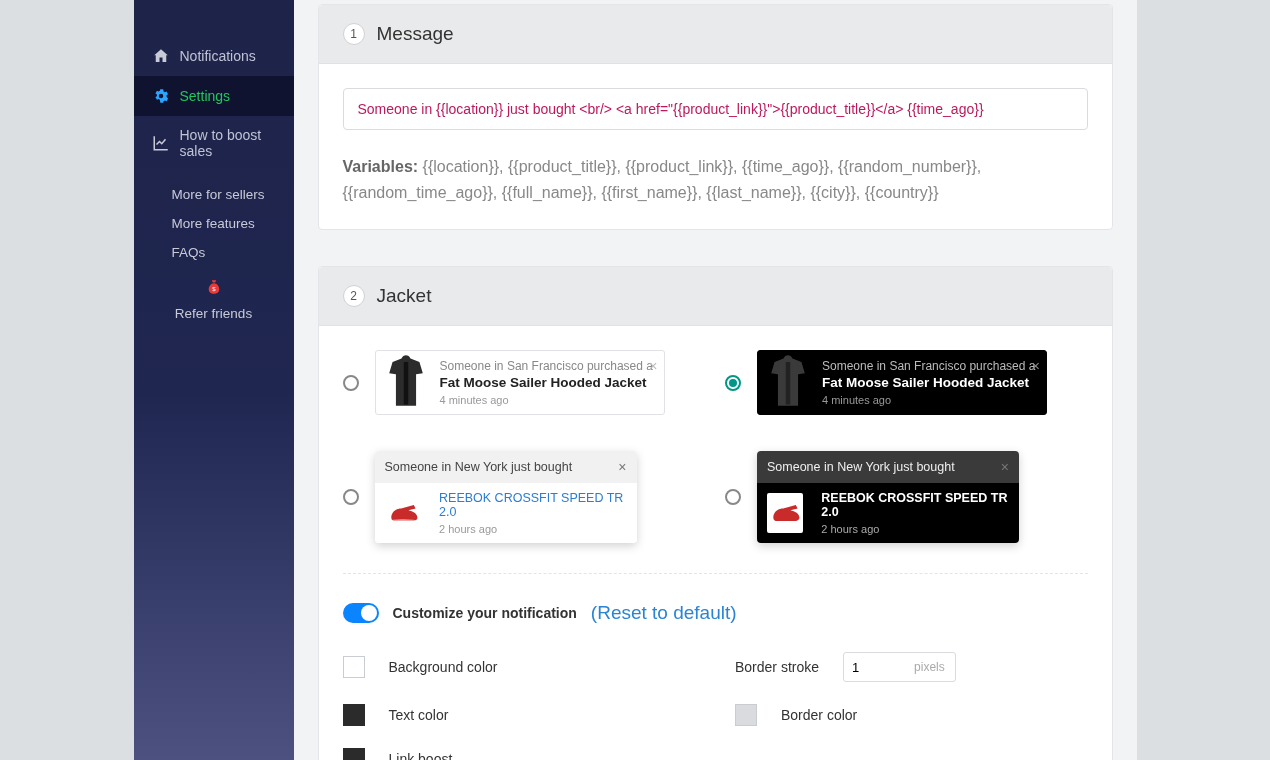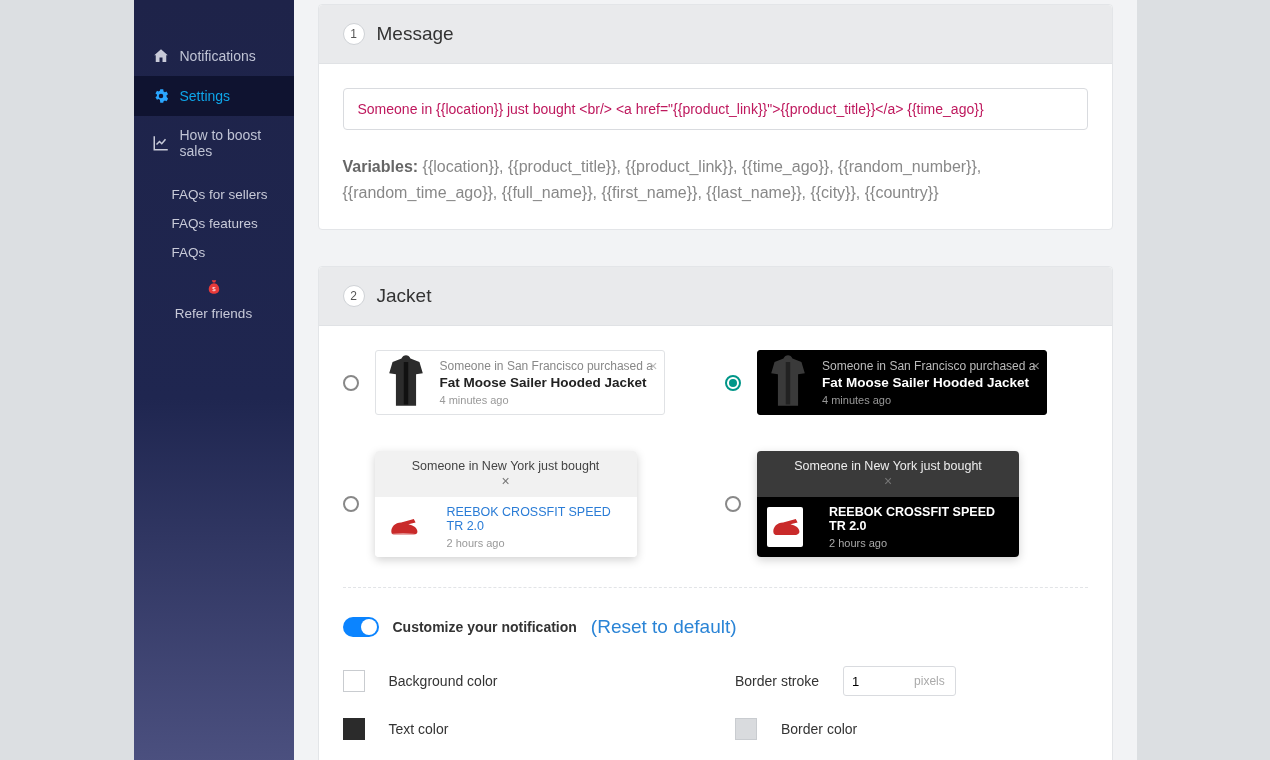--- a/index.html
+++ b/index.html
@@ -2,21 +2,21 @@
 <html><head>
   <meta charset="utf-8">
   <style>
     * { box-sizing: border-box; margin: 0; padding: 0; }
     body { font-family: -apple-system, BlinkMacSystemFont, "Segoe UI", Helvetica, Arial, sans-serif; background: #dcdfe2; font-size: 14px; color: #333; }
     .app { display: flex; width: 1003px; margin: 0 auto; background: #fff; min-height: 760px; }
 
     
     .sidebar { width: 160px; background: linear-gradient(180deg, #1e2349 0%, #1f2650 45%, #5a5e8f 100%); color: #bfc3d4; flex-shrink: 0; padding-top: 36px; }
     .nav-item { display: flex; align-items: center; gap: 10px; padding: 11px 18px; cursor: pointer; font-size: 14px; }
-    .nav-item.active { background: #0f1330; color: #0ea5e9; }
+    .nav-item.active { background: #0f1330; color: #22c55e; }
     .nav-sub { display: flex; align-items: center; gap: 10px; padding: 7px 18px 7px 38px; cursor: pointer; font-size: 13.5px; color: #c8cad8; }
     .nav-sub.refer { padding-left: 18px; margin-top: 4px; flex-direction: column; }
     .ic { width: 18px; height: 18px; display: inline-flex; align-items: center; justify-content: center; }
     .ic svg { width: 18px; height: 18px; }
 
     
     .main { flex: 1; background: #f2f3f5; padding: 4px 24px 40px 24px; }
     .panel { background: #fff; border: 1px solid #e3e5e8; border-radius: 4px; margin-bottom: 36px; }
     .panel-head { display: flex; align-items: center; gap: 12px; padding: 18px 24px; background: #e9eaec; border-bottom: 1px solid #e0e2e5; border-radius: 4px 4px 0 0; }
     .step-num { width: 22px; height: 22px; border-radius: 50%; background: #fff; border: 1px solid #cfd2d6; display: flex; align-items: center; justify-content: center; font-size: 12px; color: #555; }
@@ -42,24 +42,24 @@
     .notif.style-a .txt { flex:1; padding: 8px 8px 8px 4px; position:relative; }
     .notif.style-a .close { position:absolute; top:6px; right:6px; color:#bbb; font-size:15px; cursor:pointer; }
     .notif.style-a.dark .close { color:#888; }
     .n-top { font-size: 12px; color:#888; margin-bottom:2px; }
     .notif.style-a.dark .n-top { color:#bbb; }
     .n-title { font-size: 13.5px; font-weight:600; color:#222; margin-bottom:4px; }
     .notif.style-a.dark .n-title { color:#fff; }
     .n-time { font-size: 11px; color:#999; }
 
     .notif.style-b { flex-direction:column; border-radius:4px; box-shadow:0 3px 10px rgba(0,0,0,.18); width: 262px; }
-    .notif.style-b .bar { display:flex; align-items:center; justify-content:space-between; padding: 8px 10px; background:#f1f1f1; font-size:12.5px; color:#444;flex-direction:column; }
+    .notif.style-b .bar { display:flex; align-items:center; justify-content:space-between; padding: 8px 10px; background:#f1f1f1; font-size:12.5px; color:#444; }
     .notif.style-b.dark .bar { background:#3a3a3a; color:#eee; }
     .notif.style-b .bar .x { color:#777; cursor:pointer; font-size:14px; }
-    .notif.style-b .body { display:flex; background:#fff; padding: 8px 10px; gap:26px; align-items:center; }
+    .notif.style-b .body { display:flex; background:#fff; padding: 8px 10px; gap:18px; align-items:center; }
     .notif.style-b.dark .body { background:#000; }
     .notif.style-b .thumb { width:40px; height:40px; background:#fff; border-radius:2px; display:flex; align-items:center; justify-content:center; }
     .notif.style-b .thumb svg { width:36px; height:26px; }
     .n-link { font-size:12.5px; color:#2a7cd6; font-weight:500; margin-bottom:4px; }
     .notif.style-b.dark .n-link { color:#fff; font-weight:600; }
     .n-time2 { font-size:11px; color:#999; }
     .notif.style-b.dark .n-time2 { color:#aaa; }
 
     .hr { border:0; border-top:1px dashed #e2e4e7; margin: 20px 0 28px; }
 
@@ -105,24 +105,24 @@
       <span class="ic">
           <svg viewBox="0 0 24 24" fill="none" stroke="#c8cad8" stroke-width="2">
             <path d="M3 3v18h18"></path>
             <path d="M6 14l4-4 3 3 5-6"></path>
           </svg>
         </span>
       <span>How to boost sales</span>
     </div>
     <div style="height:10px"></div>
     <div class="nav-sub">
-        <span>FAQs for sellers</span>
+        <span>More for sellers</span>
       </div>
     <div class="nav-sub">
-        <span>FAQs features</span>
+        <span>More features</span>
       </div>
     <div class="nav-sub">
         <span>FAQs</span>
       </div>
     <div class="nav-sub refer">
       <span class="ic">
           <svg viewBox="0 0 24 24" fill="#e83a3a">
             <path d="M9 3h6l-1.5 3h-3zM12 7c4 0 7 4 7 8s-3 6-7 6-7-2-7-6 3-8 7-8z"></path>
             <text x="12" y="17" font-size="8" text-anchor="middle" fill="#fff">$</text>
           </svg>

